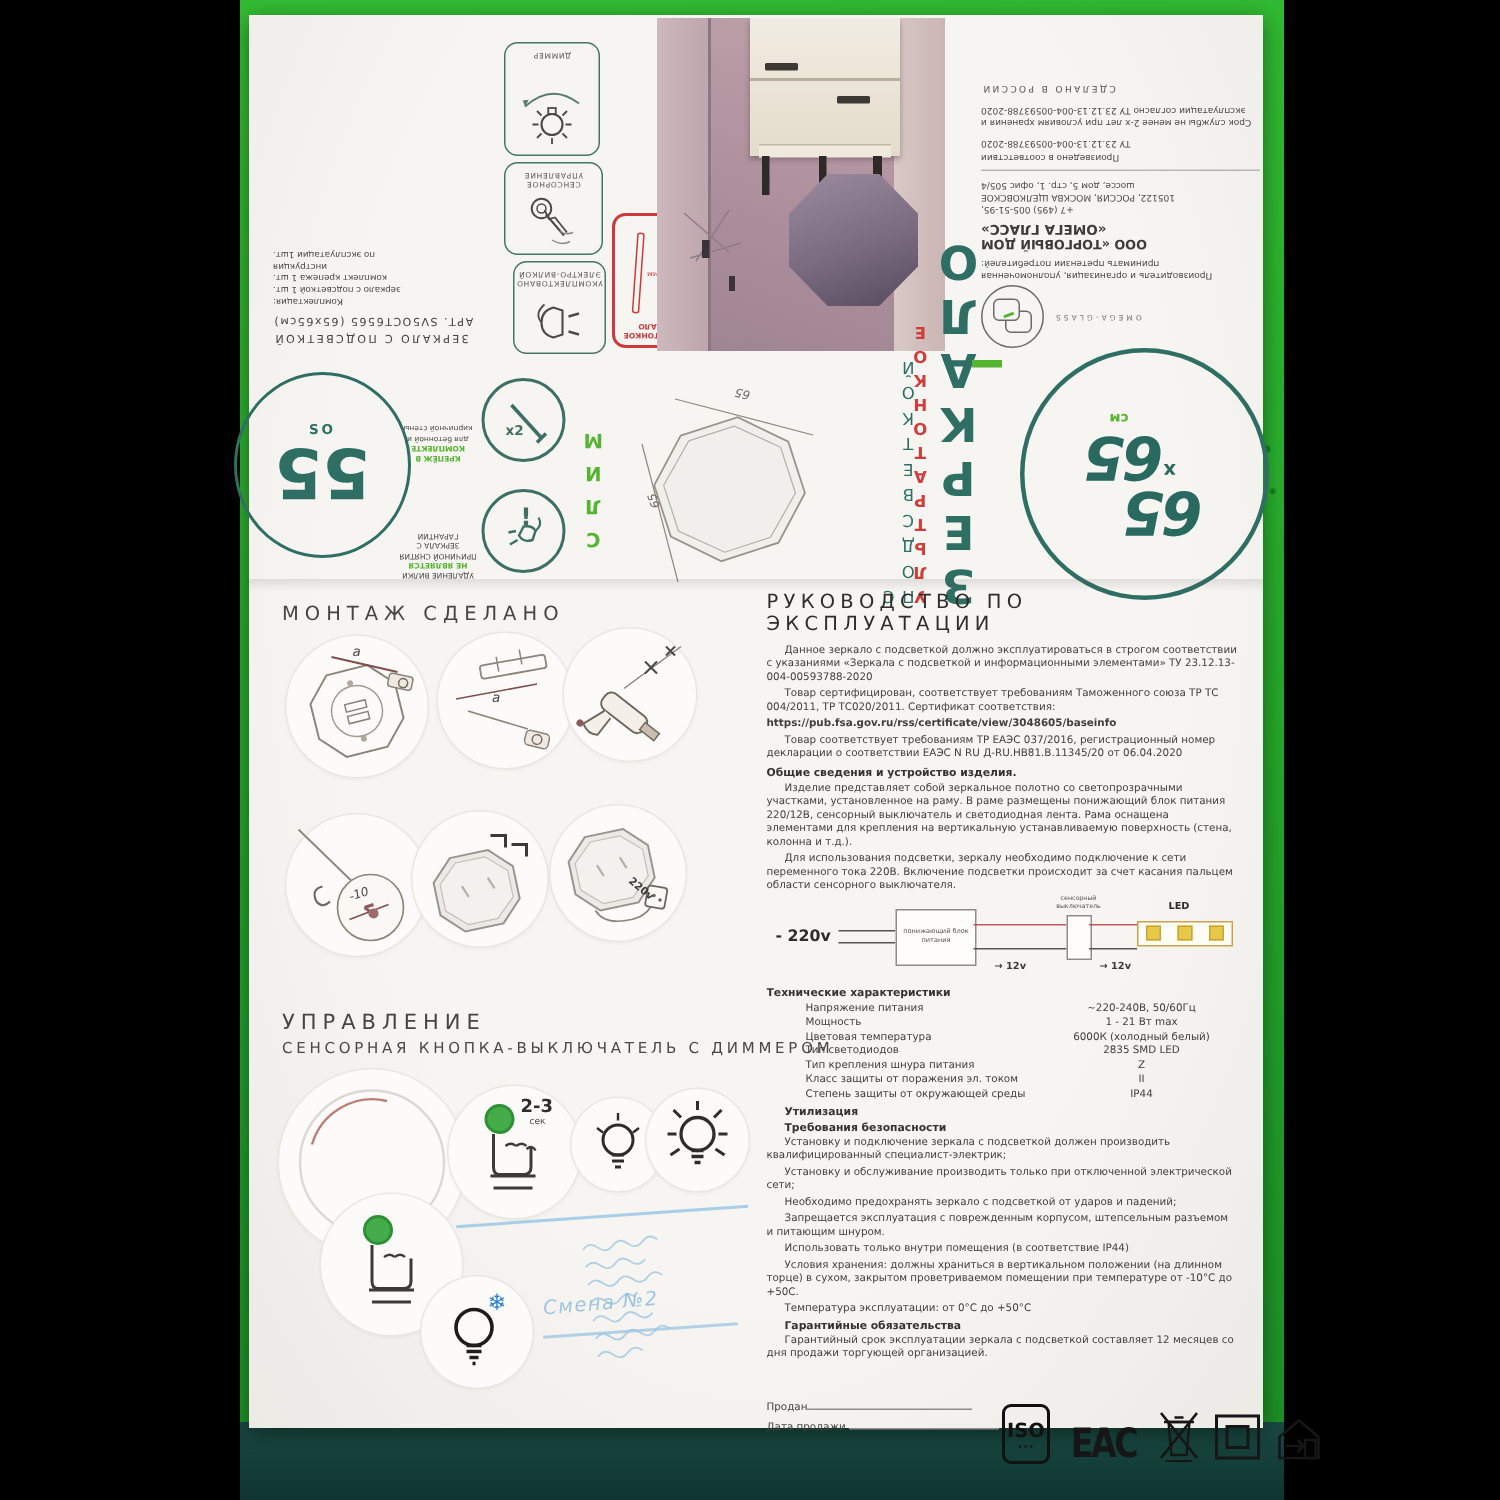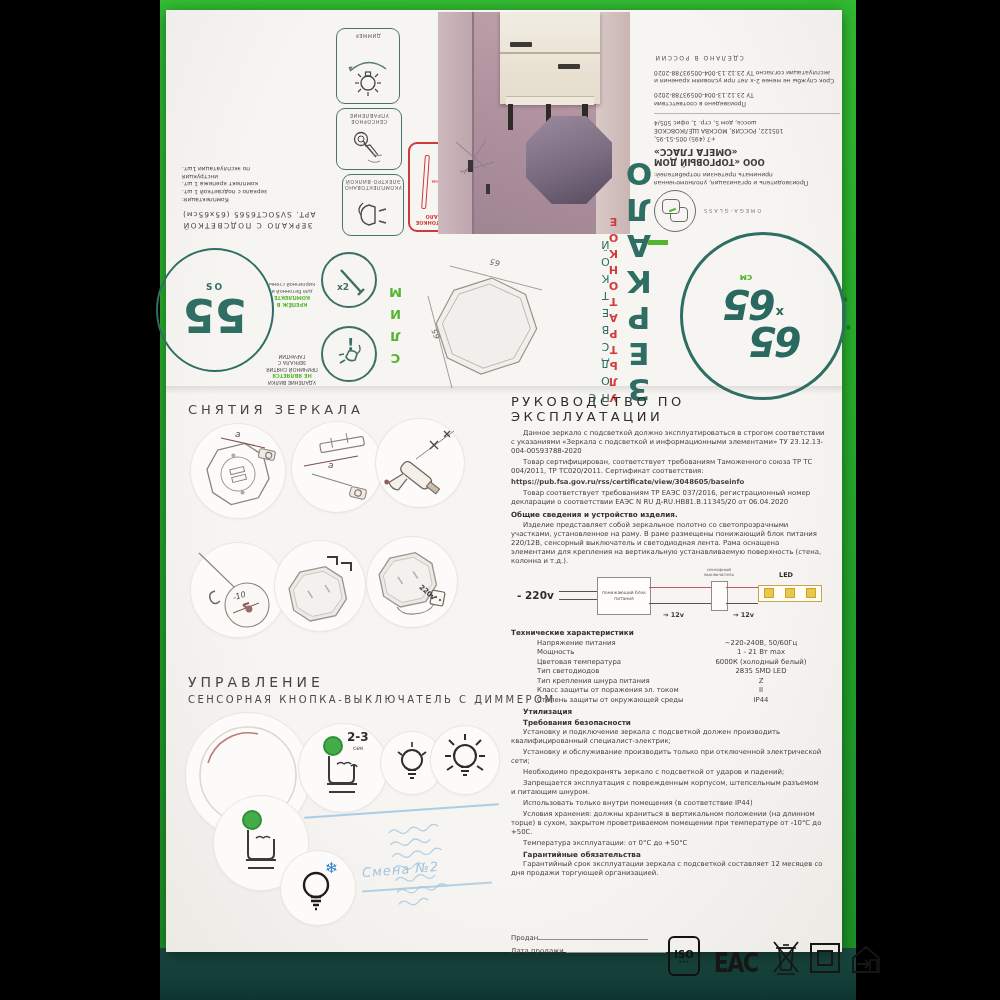--- a/index.html
+++ b/index.html
@@ -246,21 +246,21 @@
       <div class="n" style="margin-right:26px;">65</div>
       <div style="display:flex;align-items:flex-start;margin-left:18px;">
         <span style="font-size:13px;font-weight:bold;margin-top:2px;">х</span>
         <span class="n">65</span>
       </div>
       <div style="font-size:9px;font-weight:bold;color:#55b531;margin-left:34px;margin-top:2px;">см</div>
     </div>
 
     <div class="fold"></div>
 
-    <div class="mh h1" style="left:22px;top:392px;">СНЯТИЯ ЗЕРКАЛА</div>
+    <div class="mh h1" style="left:22px;top:392px;">МОНТАЖ СДЕЛАНО</div>
 
     <div class="mcirc" style="left:25px;top:414px;width:94px;height:94px;">
       <svg width="94" height="94" viewBox="0 0 94 94">
         <g transform="rotate(-14 47 50)">
           <polygon points="33,22 61,22 76,38 76,62 61,78 33,78 18,62 18,38" fill="none" stroke="#8c8379" stroke-width="1.3"></polygon>
           <circle cx="47" cy="50" r="17" fill="none" stroke="#a39a90" stroke-width="1"></circle>
           <rect x="40" y="44" width="14" height="5" fill="none" stroke="#8c8379" stroke-width="1"></rect>
           <rect x="40" y="52" width="14" height="5" fill="none" stroke="#8c8379" stroke-width="1"></rect>
           <circle cx="47" cy="31" r="2" fill="#b0a79d"></circle>
             <circle cx="47" cy="69" r="2" fill="#b0a79d"></circle>
@@ -413,20 +413,21 @@
     <div class="wm" style="left:196px;top:876px;width:130px;height:1.6px;background:#9cc4e0;transform:rotate(-4deg);"></div>
 
     <div class="rcol">
       <div class="head">РУКОВОДСТВО ПО ЭКСПЛУАТАЦИИ</div>
       <p>Данное зеркало с подсветкой должно эксплуатироваться в строгом соответствии с указаниями «Зеркала с подсветкой и информационными элементами» ТУ 23.12.13-004-00593788-2020</p>
       <p>Товар сертифицирован, соответствует требованиям Таможенного союза ТР ТС 004/2011, ТР ТС020/2011. Сертификат соответствия:</p>
       <p class="noind" style="font-weight:bold;">https://pub.fsa.gov.ru/rss/certificate/view/3048605/baseinfo</p>
       <p>Товар соответствует требованиям ТР ЕАЭС 037/2016, регистрационный номер декларации о соответствии ЕАЭС N RU Д-RU.НВ81.В.11345/20 от 06.04.2020</p>
       <div class="bc">Общие сведения и устройство изделия.</div>
       <p>Изделие представляет собой зеркальное полотно со светопрозрачными участками, установленное на раму. В раме размещены понижающий блок питания 220/12В, сенсорный выключатель и светодиодная лента. Рама оснащена элементами для крепления на вертикальную устанавливаемую поверхность (стена, колонна и т.д.).</p>
+      <p>Для использования подсветки, зеркалу необходимо подключение к сети переменного тока 220В. Включение подсветки происходит за счет касания пальцем области сенсорного выключателя.</p>
 
       <div class="diagram">
         <span class="abs" style="left:6px;top:20px;font-size:10.5px;font-weight:bold;color:#2e2d2b;">- 220v</span>
         <div class="dline" style="left:48px;top:22px;width:38px;"></div>
         <div class="dline" style="left:48px;top:30px;width:38px;"></div>
         <div class="dbox" style="left:86px;top:8px;width:52px;height:36px;">понижающий блок питания</div>
         <div class="rline" style="left:138px;top:18px;width:62px;"></div>
         <div class="dline" style="left:138px;top:34px;width:62px;"></div>
         <span class="abs" style="left:182px;top:-2px;width:52px;font-size:4.2px;text-align:center;line-height:1.2;color:#55534f;">сенсорный выключатель</span>
         <div class="dbox" style="left:200px;top:12px;width:15px;height:28px;"></div>
@@ -492,21 +493,21 @@
 
     <div class="abs" style="left:345px;top:921px;font-size:6.9px;color:#403f3d;">
       <span>Продан</span><span class="soldline" style="width:110px;"></span>
     </div>
     <div class="abs" style="left:345px;top:934px;font-size:6.9px;color:#403f3d;">
       <span>Дата продажи</span> <span class="soldline" style="width:100px;"></span>
     </div>
 
     <div class="certrow" style="left:502px;top:926px;">
       <div style="width:28px;height:36px;border:2.4px solid #111;border-radius:6px;display:flex;flex-direction:column;align-items:center;justify-content:center;">
-        <span style="font-size:10px;font-weight:bold;color:#111;">ISO</span>
+        <span style="font-size:13px;font-weight:bold;color:#111;">ISO</span>
         <span style="font-size:3.5px;color:#111;letter-spacing:.5px;">★★★</span>
       </div>
       <div style="font-size:27px;font-weight:bold;color:#161616;letter-spacing:-2px;transform:scaleX(.82);line-height:1;">ЕАС</div>
       <svg width="30" height="36" viewBox="0 0 30 36">
         <path d="M8 8 l14 0 l-2 22 l-10 0 z" fill="none" stroke="#161616" stroke-width="1.6"></path>
         <line x1="5" y1="8" x2="25" y2="8" stroke="#161616" stroke-width="1.6"></line>
         <line x1="12" y1="5" x2="18" y2="5" stroke="#161616" stroke-width="1.6"></line>
         <line x1="3" y1="2" x2="27" y2="32" stroke="#161616" stroke-width="1.8"></line>
         <line x1="27" y1="2" x2="3" y2="32" stroke="#161616" stroke-width="1.8"></line>
         <line x1="6" y1="34" x2="24" y2="34" stroke="#161616" stroke-width="1.4"></line>

